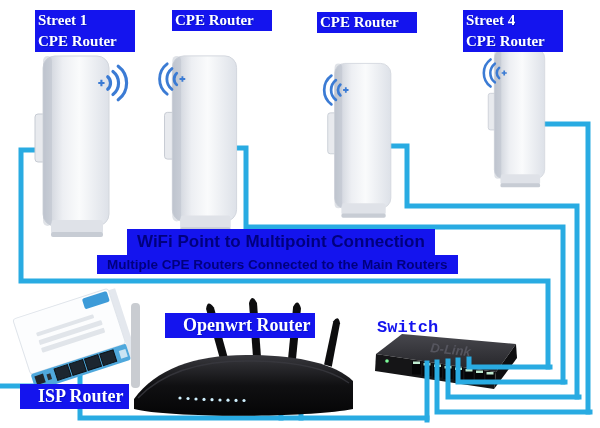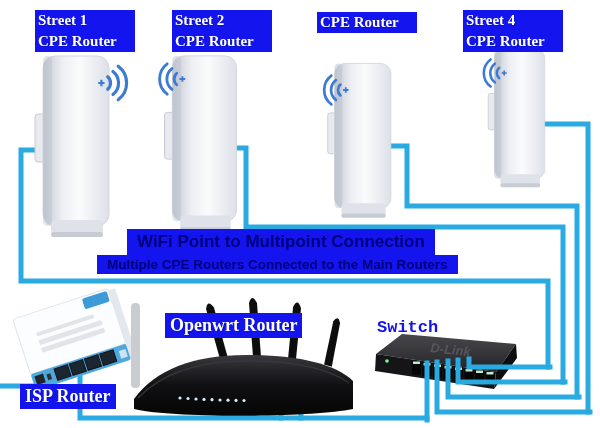--- a/index.html
+++ b/index.html
@@ -15,21 +15,21 @@
   .wires-over{z-index:3;}
   .wire{fill:none;stroke:var(--wire);stroke-width:5;stroke-linecap:square;stroke-linejoin:miter;}
 
   .street{position:absolute;z-index:4;font-family:"Liberation Serif",serif;font-weight:bold;
           font-size:15px;line-height:20px;color:var(--label_text);}
   .street span{display:block;background:var(--highlight);padding:0 7px 1px 3px;width:max-content;
           min-width:90px;text-shadow:1px 1px 0 #0713C8;}
 
   .dev-label{position:absolute;z-index:4;font-family:"Liberation Serif",serif;font-weight:bold;
           font-size:18px;line-height:24px;color:var(--label_text);background:var(--highlight);
-          padding:0 5px 1px 5px;text-shadow:1px 1px 0 #0713C8;width:max-content;}
+          padding:0 5px 1px 18px;text-shadow:1px 1px 0 #0713C8;width:max-content;}
   .switch-label{position:absolute;z-index:4;font-family:Liberation Mono, monospace;font-weight:bold;
           font-size:17px;color:var(--highlight);width:max-content;
           text-shadow:1px 1px 0 #fff,-1px -1px 0 #fff,1px -1px 0 #fff,-1px 1px 0 #fff;}
 
   .banner{position:absolute;z-index:4;font-family:"Liberation Sans",sans-serif;font-weight:bold;
           color:var(--banner_text);background:var(--highlight);width:max-content;}
   .banner.l1{left:127px;top:229px;font-size:17px;padding:3px 10px;}
   .banner.l2{left:97px;top:255px;font-size:13.5px;padding:2px 10px;}
 </style>
 </head>
@@ -214,21 +214,20 @@
     <path class="wire" d="M579,397 L448,397 L448,361"></path>
     <path class="wire" d="M590,412 L437,412 L437,362"></path>
     <path class="wire" d="M427,420 L427,363"></path>
   </svg>
 
   <div class="street" style="left:35px;top:10px">
     <span>Street 1</span>
     <span>CPE Router</span>
   </div>
   <div class="street" style="left:172px;top:10px">
-    <span>Street 2</span>
     <span>CPE Router</span>
   </div>
   <div class="street" style="left:317px;top:12px">
     <span>CPE Router</span>
   </div>
   <div class="street" style="left:463px;top:10px">
     <span>Street 4</span>
     <span>CPE Router</span>
   </div>
 

